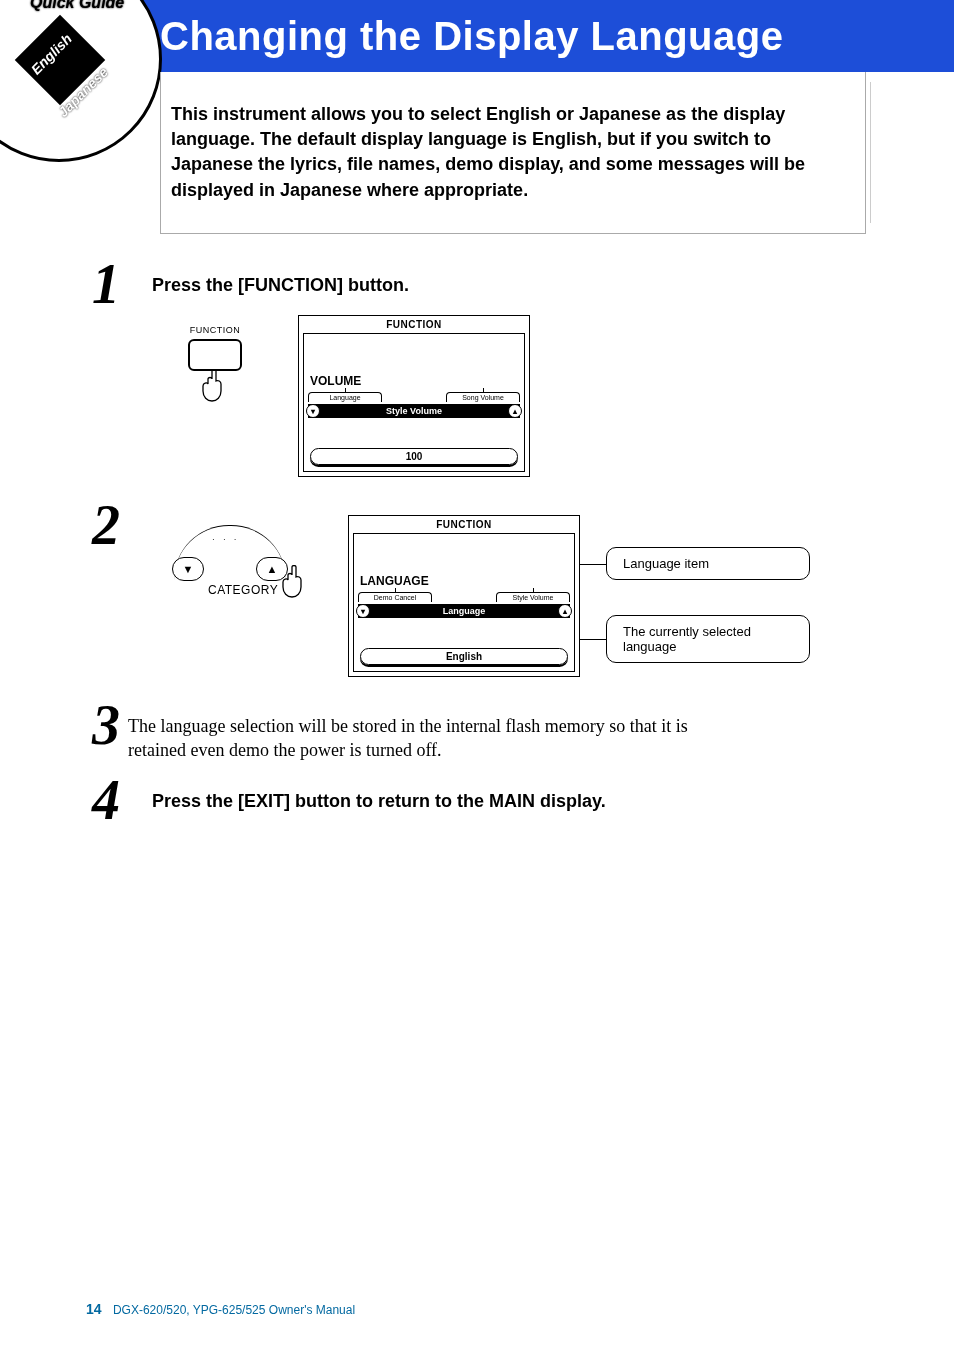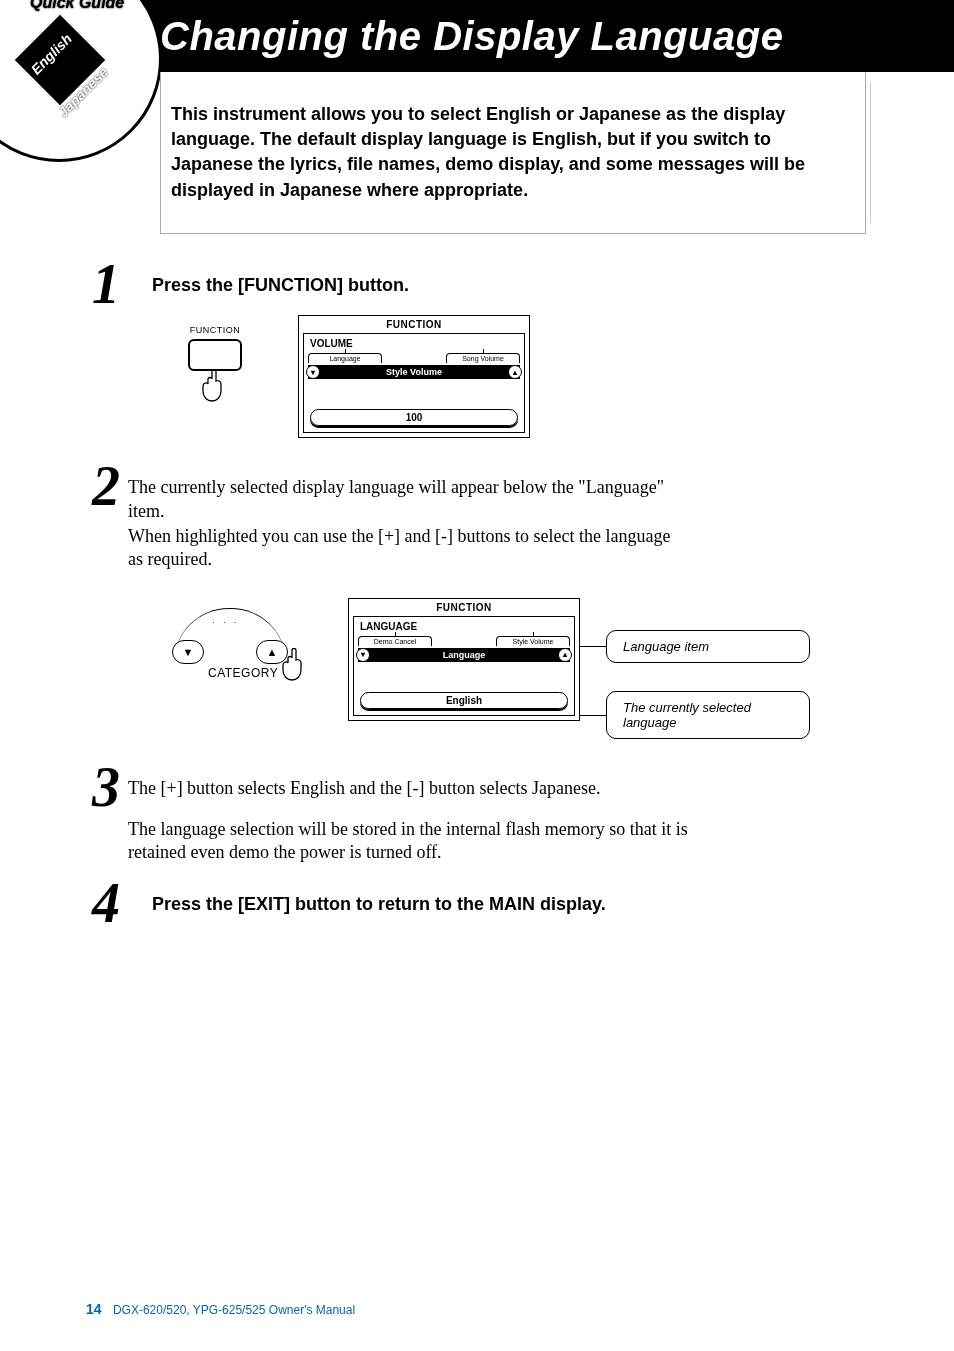--- a/index.html
+++ b/index.html
@@ -13,28 +13,27 @@
   .page {
     width: 954px;
     min-height: 1351px;
     position: relative;
     padding: 0 0 60px 0;
     box-sizing: border-box;
   }
 
   
   .header-bar {
-    background: #000000;
+    background: #1d4ed8;
     color: #fff;
     height: 72px;
     display: flex;
     align-items: center;
     padding-left: 160px;
     position: relative;
-    font-style: italic;
   }
   .header-bar h1 {
     margin: 0;
     font-size: 40px;
     font-weight: bold;
     letter-spacing: 0.5px;
   }
 
   
   .badge {
@@ -244,22 +243,23 @@
     letter-spacing: 0.5px;
   }
   .lcd .inner {
     border: 1.6px solid #000;
     margin: 0 4px 4px 4px;
     padding: 2px 4px 4px 4px;
     position: relative;
   }
   .lcd .cat-name {
     font-weight: bold;
-    font-size: 10px;
+    font-size: 12px;
     padding: 2px 0 4px 2px;
+    margin-top: 36px;
   }
   .lcd .tabs {
     display: flex;
     justify-content: space-between;
     margin-bottom: 2px;
   }
   .lcd .tab {
     border: 1px solid #000;
     border-bottom: none;
     border-radius: 4px 4px 0 0;
@@ -316,23 +316,22 @@
     font-size: 10px;
     padding: 2px 0;
     position: relative;
     box-shadow: 0 2px 0 #000;
   }
 
   
   .callouts {
     display: flex;
     flex-direction: column;
-    gap: 28px;
+    gap: 35px;
     margin-top: 32px;
-    font-style: italic;
   }
   .callout {
     border: 1px solid #000;
     border-radius: 10px;
     padding: 8px 16px;
     font-size: 13px;
     white-space: normal;
     width: 170px;
     position: relative;
   }
@@ -427,24 +426,20 @@
               </div>
             </div>
           </div>
         </div>
       </div>
     </div>
 
     <div class="step">
       <div class="step-num">2</div>
       <div class="step-body">
-        <div class="step-text">
-          <p>The currently selected display language will appear below the "Language" item.</p>
-          <p>When highlighted you can use the [+] and [-] buttons to select the language as required.</p>
-        </div>
 
         <div class="illus-row row2">
 
           <div class="cat-draw">
             <div class="cat-arc"></div>
             <div class="cat-dots">· · ·</div>
             <div class="cat-btn l">
                 <span>▼</span>
               </div>
             <div class="cat-btn r">
@@ -480,21 +475,20 @@
             <div class="callout">The currently selected language</div>
           </div>
         </div>
       </div>
     </div>
 
     <div class="step">
       <div class="step-num">3</div>
       <div class="step-body">
         <div class="step-text">
-          <p>The [+] button selects English and the [-] button selects Japanese.</p>
           <p style="margin-top:18px">The language selection will be stored in the internal flash memory so that it is retained even demo the power is turned off.</p>
         </div>
       </div>
     </div>
 
     <div class="step" style="margin-top:-10px">
       <div class="step-num">4</div>
       <div class="step-body">
         <div class="step-head">Press the [EXIT] button to return to the MAIN display.</div>
       </div>

